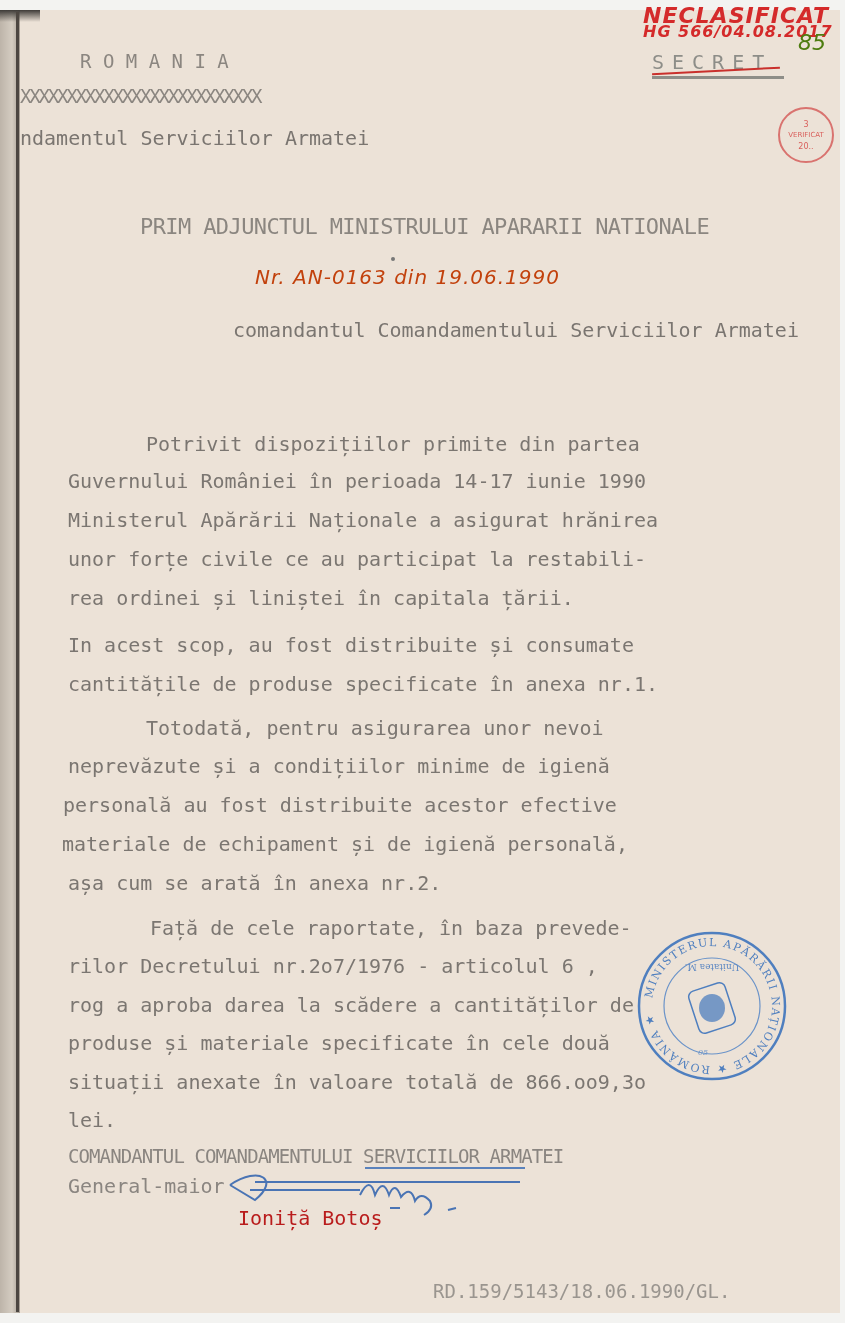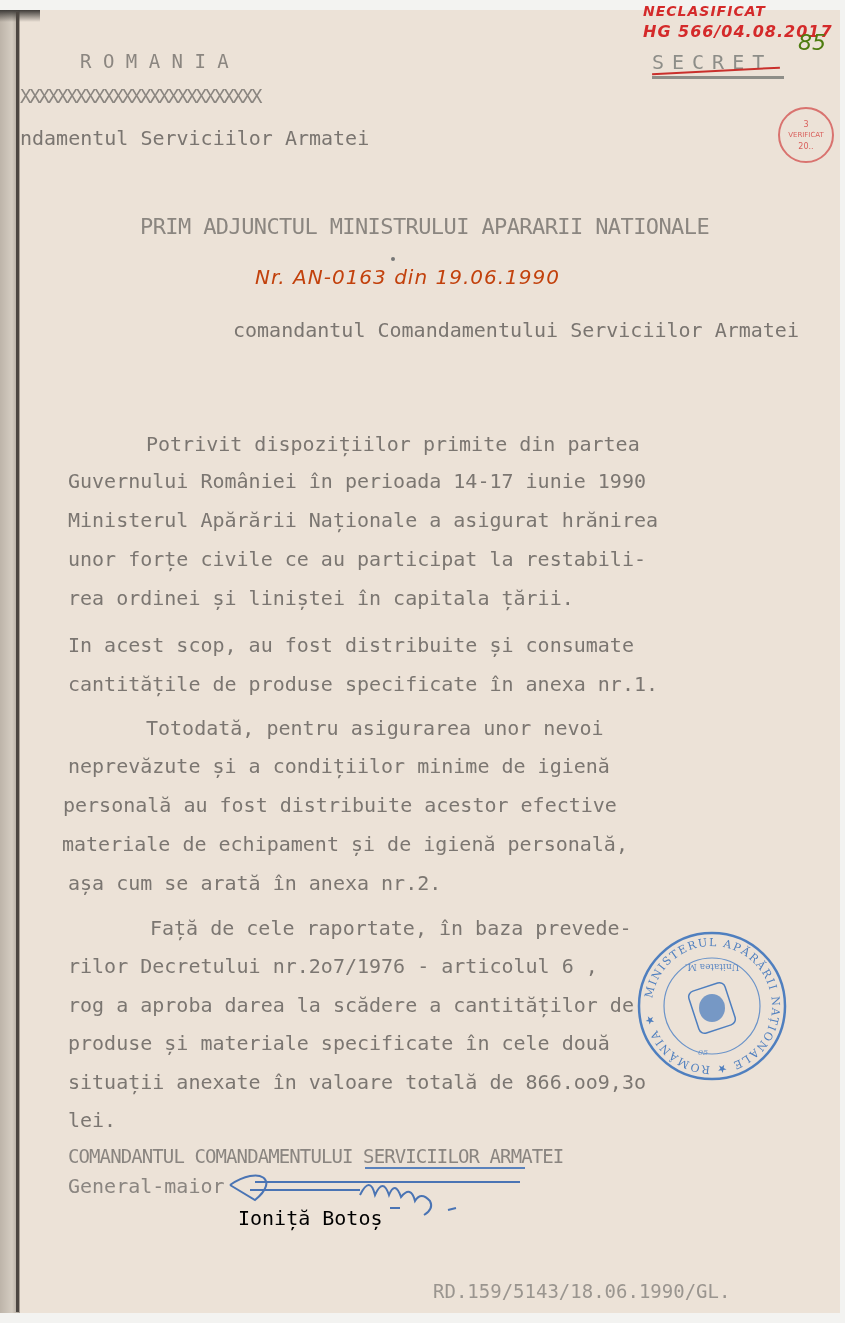--- a/index.html
+++ b/index.html
@@ -21,21 +21,21 @@
     background: #4c4641;
   }
   .spine-cap {
     position: absolute; left: 0; top: 10px; width: 40px; height: 12px;
     background: linear-gradient(to bottom, #3d3a37, rgba(61,58,55,0));
   }
   .t { position: absolute; white-space: pre; color: #7a7570; font-size: 20px; letter-spacing: 0; }
   .hdr { color: #8b8680; }
   .body-line { font-size: 20px; color: #7b7671; }
   .blue-hand { color: #c2410c; font-family: "DejaVu Sans", sans-serif; font-style: italic; font-size: 20px; letter-spacing: 1px; }
-  .red-hand { color: #d42a2a; font-family: "DejaVu Sans", sans-serif; font-style: italic; font-weight: bold; font-size: 14px; letter-spacing: 1px; }
+  .red-hand { color: #d42a2a; font-family: "DejaVu Sans", sans-serif; font-style: italic; font-weight: bold; font-size: 22px; letter-spacing: 1px; }
   .secret { color: #8d8d88; font-size: 20px; letter-spacing: 8px; }
   .strike { position: absolute; height: 2px; background: #c9302c; transform: rotate(-3deg); }
   .stamp-red {
     position: absolute; left: 778px; top: 107px; width: 52px; height: 52px;
     border: 2px solid #d9736f; border-radius: 50%;
     color: #d9605c; font-family: "DejaVu Sans", sans-serif; font-size: 8px; text-align: center;
     display: flex; flex-direction: column; justify-content: center; line-height: 11px;
   }
   .pencil { position: absolute; color: #4d7c0f; font-family: "DejaVu Sans", sans-serif; font-size: 22px; font-style: italic; }
   .dot { position: absolute; width: 4px; height: 4px; border-radius: 50%; background: #777; }
@@ -107,15 +107,15 @@
 </svg>
 
 <div class="t" style="left:68px; top:1145px; font-size:19px; letter-spacing:-0.9px; color:#8a8580;">COMANDANTUL COMANDAMENTULUI SERVICIILOR ARMATEI</div>
 <div class="underline" style="left:365px; top:1167px; width:160px;"></div>
 <div class="t" style="left:68px; top:1174px; color:#8a8580;">General-maior</div>
 <svg style="position:absolute; left:220px; top:1160px; width:310px; height:60px;" viewBox="0 0 310 60">
   <path d="M10,25 C40,5 60,20 35,40 L10,25 M35,22 L300,22 M30,30 L140,30" fill="none" stroke="#4a74b4" stroke-width="2"></path>
   <path d="M140,35 q10,-20 15,0 q8,-18 14,0 q6,-15 12,2 q10,-12 14,4 q6,-10 15,0 q4,8 -6,14" fill="none" stroke="#4a74b4" stroke-width="2"></path>
   <path d="M170,48 l10,0 M228,50 l8,-2" stroke="#4a74b4" stroke-width="2"></path>
 </svg>
-<div class="t" style="left:238px; top:1206px; color:#000000;">Ioniță Botoș</div>
+<div class="t" style="left:238px; top:1206px; color:#b91c1c;">Ioniță Botoș</div>
 
 <div class="t" style="left:433px; top:1280px; color:#9a958f; font-size:19px;">RD.159/5143/18.06.1990/GL.</div>
 
 </body></html>

